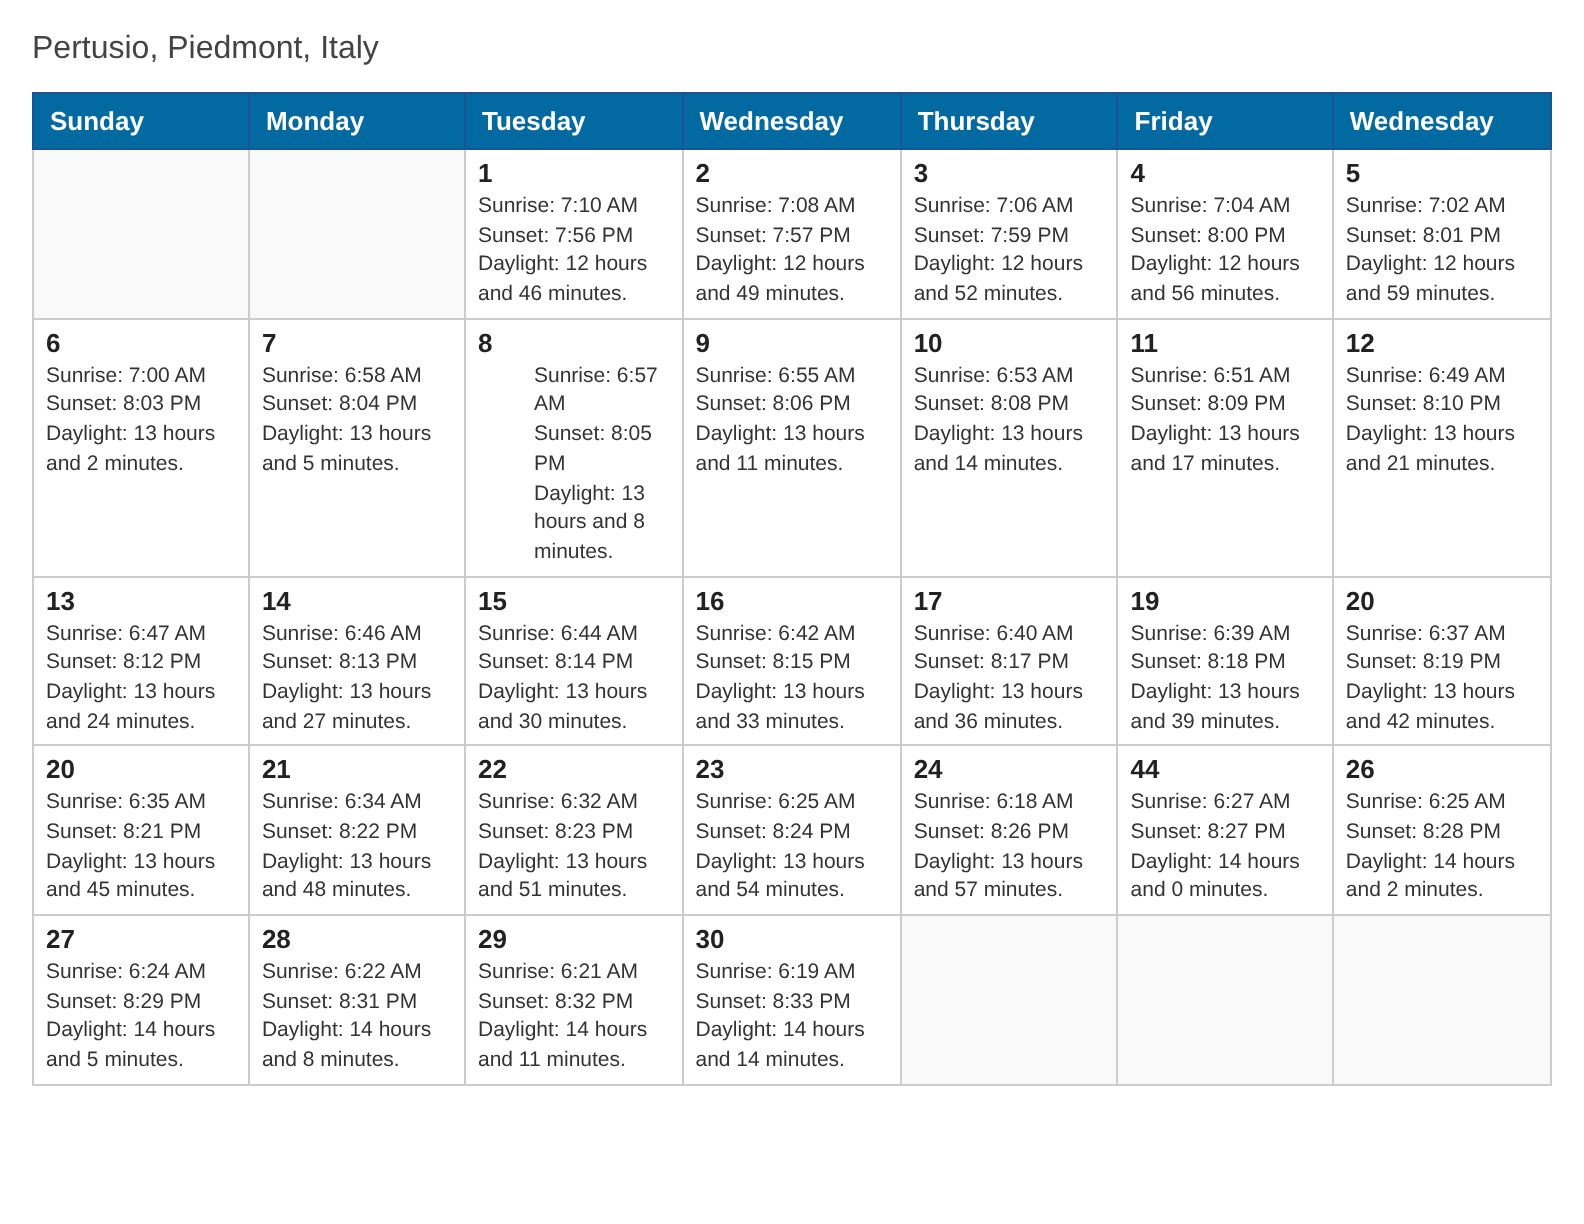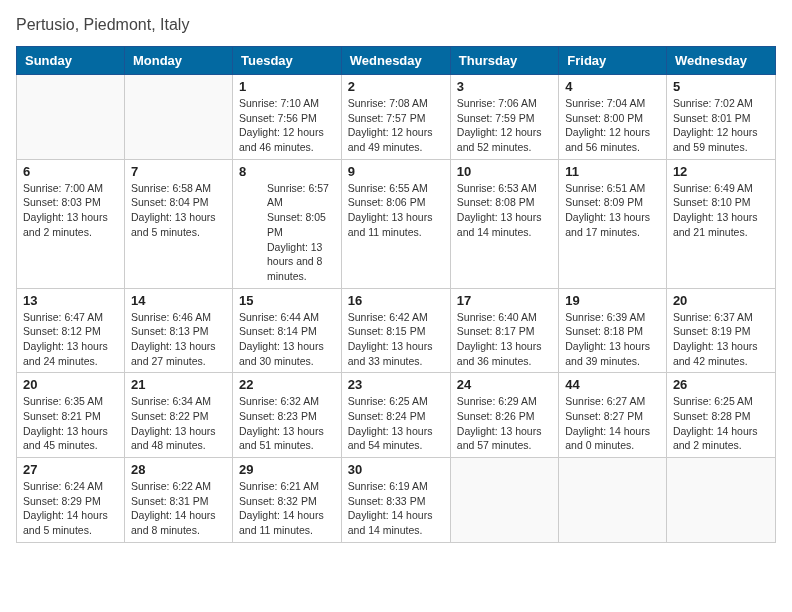--- a/index.html
+++ b/index.html
@@ -245,21 +245,21 @@
 Daylight: 13 hours and 51 minutes.</div>
         </td>
         <td>
           <div class="day-num">23</div>
           <div class="day-info" style="white-space: pre-line;">Sunrise: 6:25 AM
 Sunset: 8:24 PM
 Daylight: 13 hours and 54 minutes.</div>
         </td>
         <td>
           <div class="day-num">24</div>
-          <div class="day-info" style="white-space: pre-line;">Sunrise: 6:29 AM
+          <div class="day-info" style="white-space: pre-line;">Sunrise: 6:18 AM
 Sunset: 8:26 PM
 Daylight: 13 hours and 57 minutes.</div>
         </td>
         <td>
           <div class="day-num">44</div>
           <div class="day-info" style="white-space: pre-line;">Sunrise: 6:27 AM
 Sunset: 8:27 PM
 Daylight: 14 hours and 0 minutes.</div>
         </td>
         <td>

